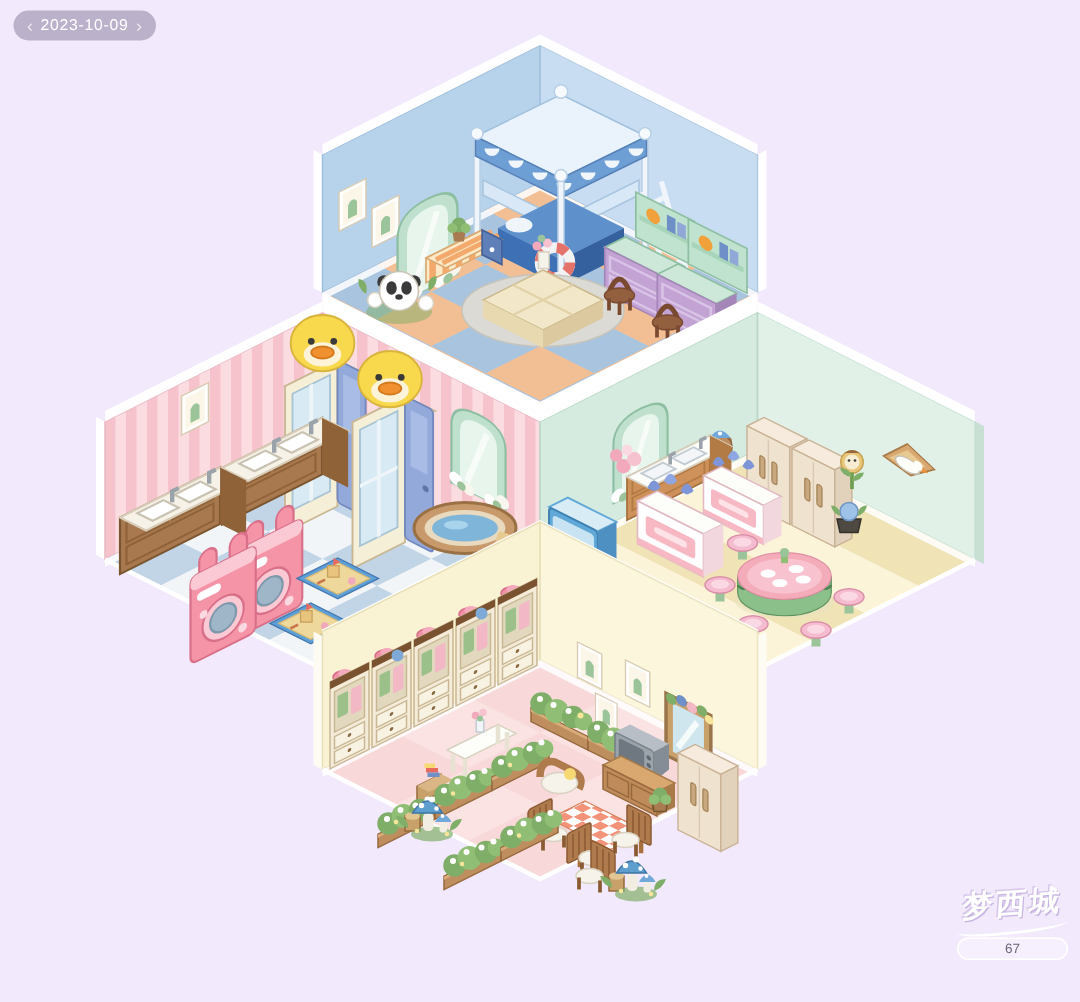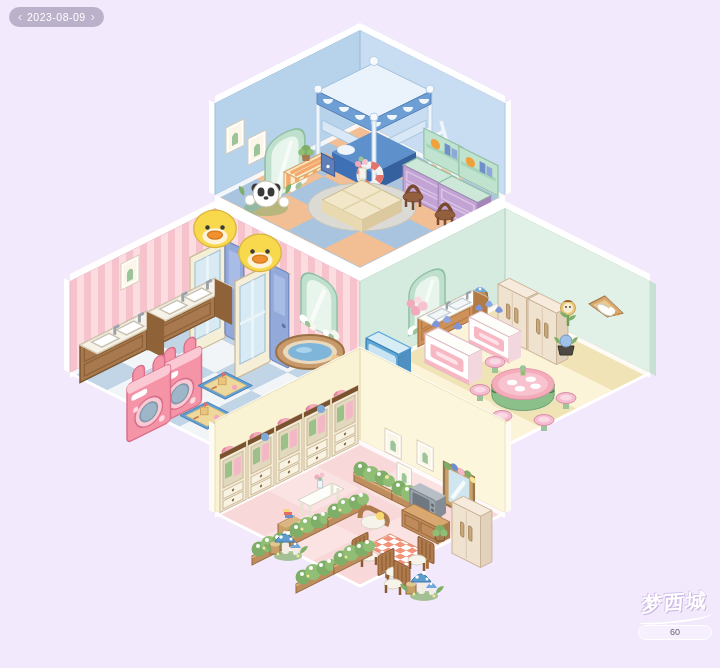--- a/index.html
+++ b/index.html
@@ -571,22 +571,22 @@
   <use href="#chair-cushion" transform="translate(434,544) scale(-1,1)"></use>
   <use href="#chair-cushion" transform="translate(410,568) scale(-1,1)"></use>
   <use href="#hedge-l" transform="translate(296,584)"></use>
   <use href="#hedge-l" transform="translate(334,565)"></use>
   <use href="#mush-cluster" transform="translate(420,590)"></use>
 </g>
 </svg>
 
 <div class="hud-date">
   <span class="arrow">‹</span>
-  <span class="label">2023-08-09</span>
+  <span class="label">2023-10-09</span>
   <span class="arrow">›</span>
 </div>
 
 <div class="watermark">
   <div class="logo">梦西城</div>
   <div class="swoosh"></div>
-  <span class="idpill">60</span>
+  <span class="idpill">67</span>
 </div>
 </div>
 
 </body></html>

